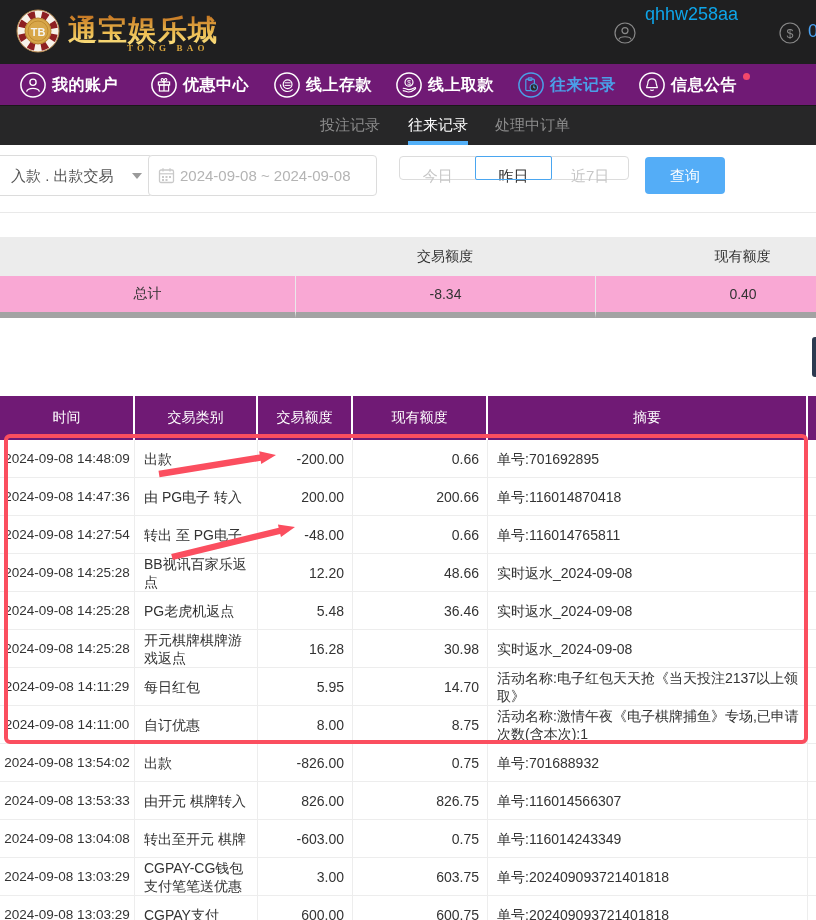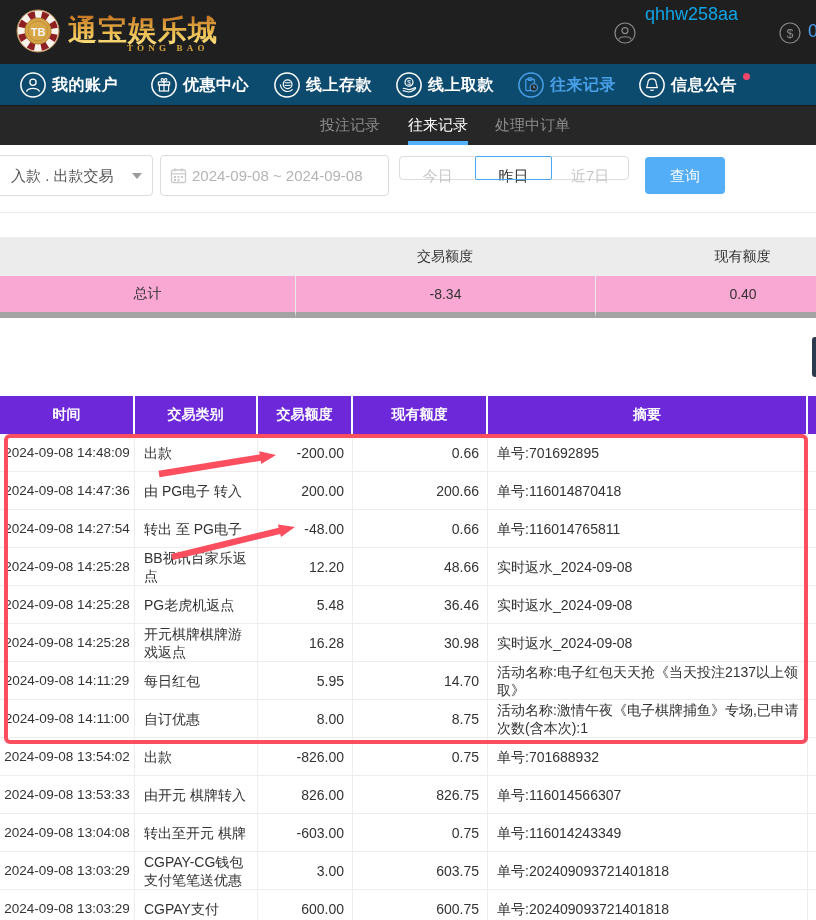--- a/index.html
+++ b/index.html
@@ -15,42 +15,42 @@
     background:linear-gradient(180deg,#c2701f 8%,#eab94e 52%,#ffe98c 92%);
     -webkit-background-clip:text; background-clip:text; color:transparent; letter-spacing:1px; }
   .brand-en { position:absolute; left:127px; top:43px; font-size:9px; font-weight:bold;
     letter-spacing:4.2px; color:#d9a63e; font-family:Liberation Serif, serif; }
   .tb-user-ic { position:absolute; left:614px; top:22px; color:#888; }
   .tb-username { position:absolute; left:645px; top:4px; font-size:18px; color:#0ea5e9; }
   .tb-cash-ic { position:absolute; left:779px; top:22px; color:#888; }
   .tb-balance { position:absolute; left:808px; top:21px; font-size:18px; color:#4aa3f5; }
 
   
-  .navbar { position:absolute; left:0; top:64px; width:816px; height:42px; background:#0c4a6e;
+  .navbar { position:absolute; left:0; top:64px; width:816px; height:42px; background:#701a75;
     border-bottom:1px solid #191919;text-align:right; }
   .nav-item { position:absolute; top:0; height:42px; display:flex; align-items:center; color:#fff; cursor:pointer; }
   .nav-item .nic { margin-right:6px; display:block; }
   .nav-item .nlb { font-size:16px; font-weight:bold; letter-spacing:0.5px; white-space:nowrap; }
   .nav-item.active { color:#4aa0e8; }
   .nav-dot { position:absolute; left:743px; top:9px; width:7px; height:7px; border-radius:50%; background:#f3486b; }
 
   
   .subnav { position:absolute; left:0; top:106px; width:816px; height:39px; background:#272728; }
   .sub-item { position:absolute; top:0; height:39px; line-height:38px; font-size:15px; color:#8c8c8c;
     text-align:center; cursor:pointer; white-space:nowrap; }
   .sub-item.active { color:#fff; }
   .sub-underline { position:absolute; left:408px; top:141px; width:60px; height:4px; background:#53b0f8; }
 
   
   .sel-box { position:absolute; left:-47px; top:155px; width:200px; height:41px; background:#fff;
     border:1px solid #dcdcdc; border-radius:4px; }
   .sel-box .sel-txt { position:absolute; left:57px; top:0; line-height:39px; font-size:15px; color:#555; white-space:nowrap; }
   .sel-caret { position:absolute; right:10px; top:17px; width:0; height:0;
     border-left:5px solid transparent; border-right:5px solid transparent; border-top:6px solid #9a9a9a; }
-  .date-box { position:absolute; left:160px; top:155px; width:229px; height:41px; background:#fff;
+  .date-box { position:absolute; left:148px; top:155px; width:229px; height:41px; background:#fff;
     border:1px solid #dcdcdc; border-radius:4px; }
   .date-box .cal { position:absolute; left:9px; top:11px; color:#c9c9c9; }
   .date-box .date-txt { position:absolute; left:31px; top:0; line-height:39px; font-size:15px; color:#b4b4b4; white-space:nowrap; }
   .seg-group { position:absolute; left:399px; top:156px; width:230px; height:24px; display:flex;
     border:1px solid #dcdcdc; border-radius:4px; background:#fff; }
   .seg { flex:1 1 0; text-align:center; line-height:37px; font-size:15px; color:#c6c6c6; cursor:pointer; }
   .seg + .seg { border-left:1px solid #e3e3e3; }
   .seg.active { color:#333; position:relative; border-left:none; }
   .seg.active:after { content:""; position:absolute; left:-1px; top:-1px; right:-1px; bottom:-1px;
     border:1px solid #4aa6f0; border-radius:2px; pointer-events:none; }
@@ -62,21 +62,21 @@
   
   .sum-table { position:absolute; left:0; top:237px; width:890px; border-collapse:separate; border-spacing:0;
     table-layout:fixed; font-size:14px; color:#333; }
   .sum-table th { height:39px; background:#ececec; font-weight:normal; text-align:center; font-size:14px; }
   .sum-table td { height:42px; background:#f9a8d4; text-align:center; border-bottom:6px solid #a3a3a3; }
   .sum-table td + td { border-left:1px solid #e9e9e9; }
 
   
   .main-table { position:absolute; left:0; top:396px; width:890px; border-collapse:separate; border-spacing:0;
     table-layout:fixed; font-size:14px; color:#333; }
-  .main-table th { height:38px; background:#6d28d9; color:#fff; font-weight:bold; font-size:14px;
+  .main-table th { height:44px; background:#701a75; color:#fff; font-weight:normal; font-size:14px;
     text-align:center; border-right:2px solid #fff; }
   .main-table th:last-child { border-right:none; }
   .main-table td { height:38px; border-bottom:1px solid #ededed; border-right:1px solid #ededed;
     line-height:18px; vertical-align:middle; background:#fff; }
   .main-table td:last-child { border-right:none; }
   .main-table td.c { text-align:center; white-space:nowrap; font-size:13.5px; }
   .main-table td.l { text-align:left; padding:0 6px 0 9px; }
   .main-table td.r { text-align:right; padding-right:8px; white-space:nowrap; }
 
   

